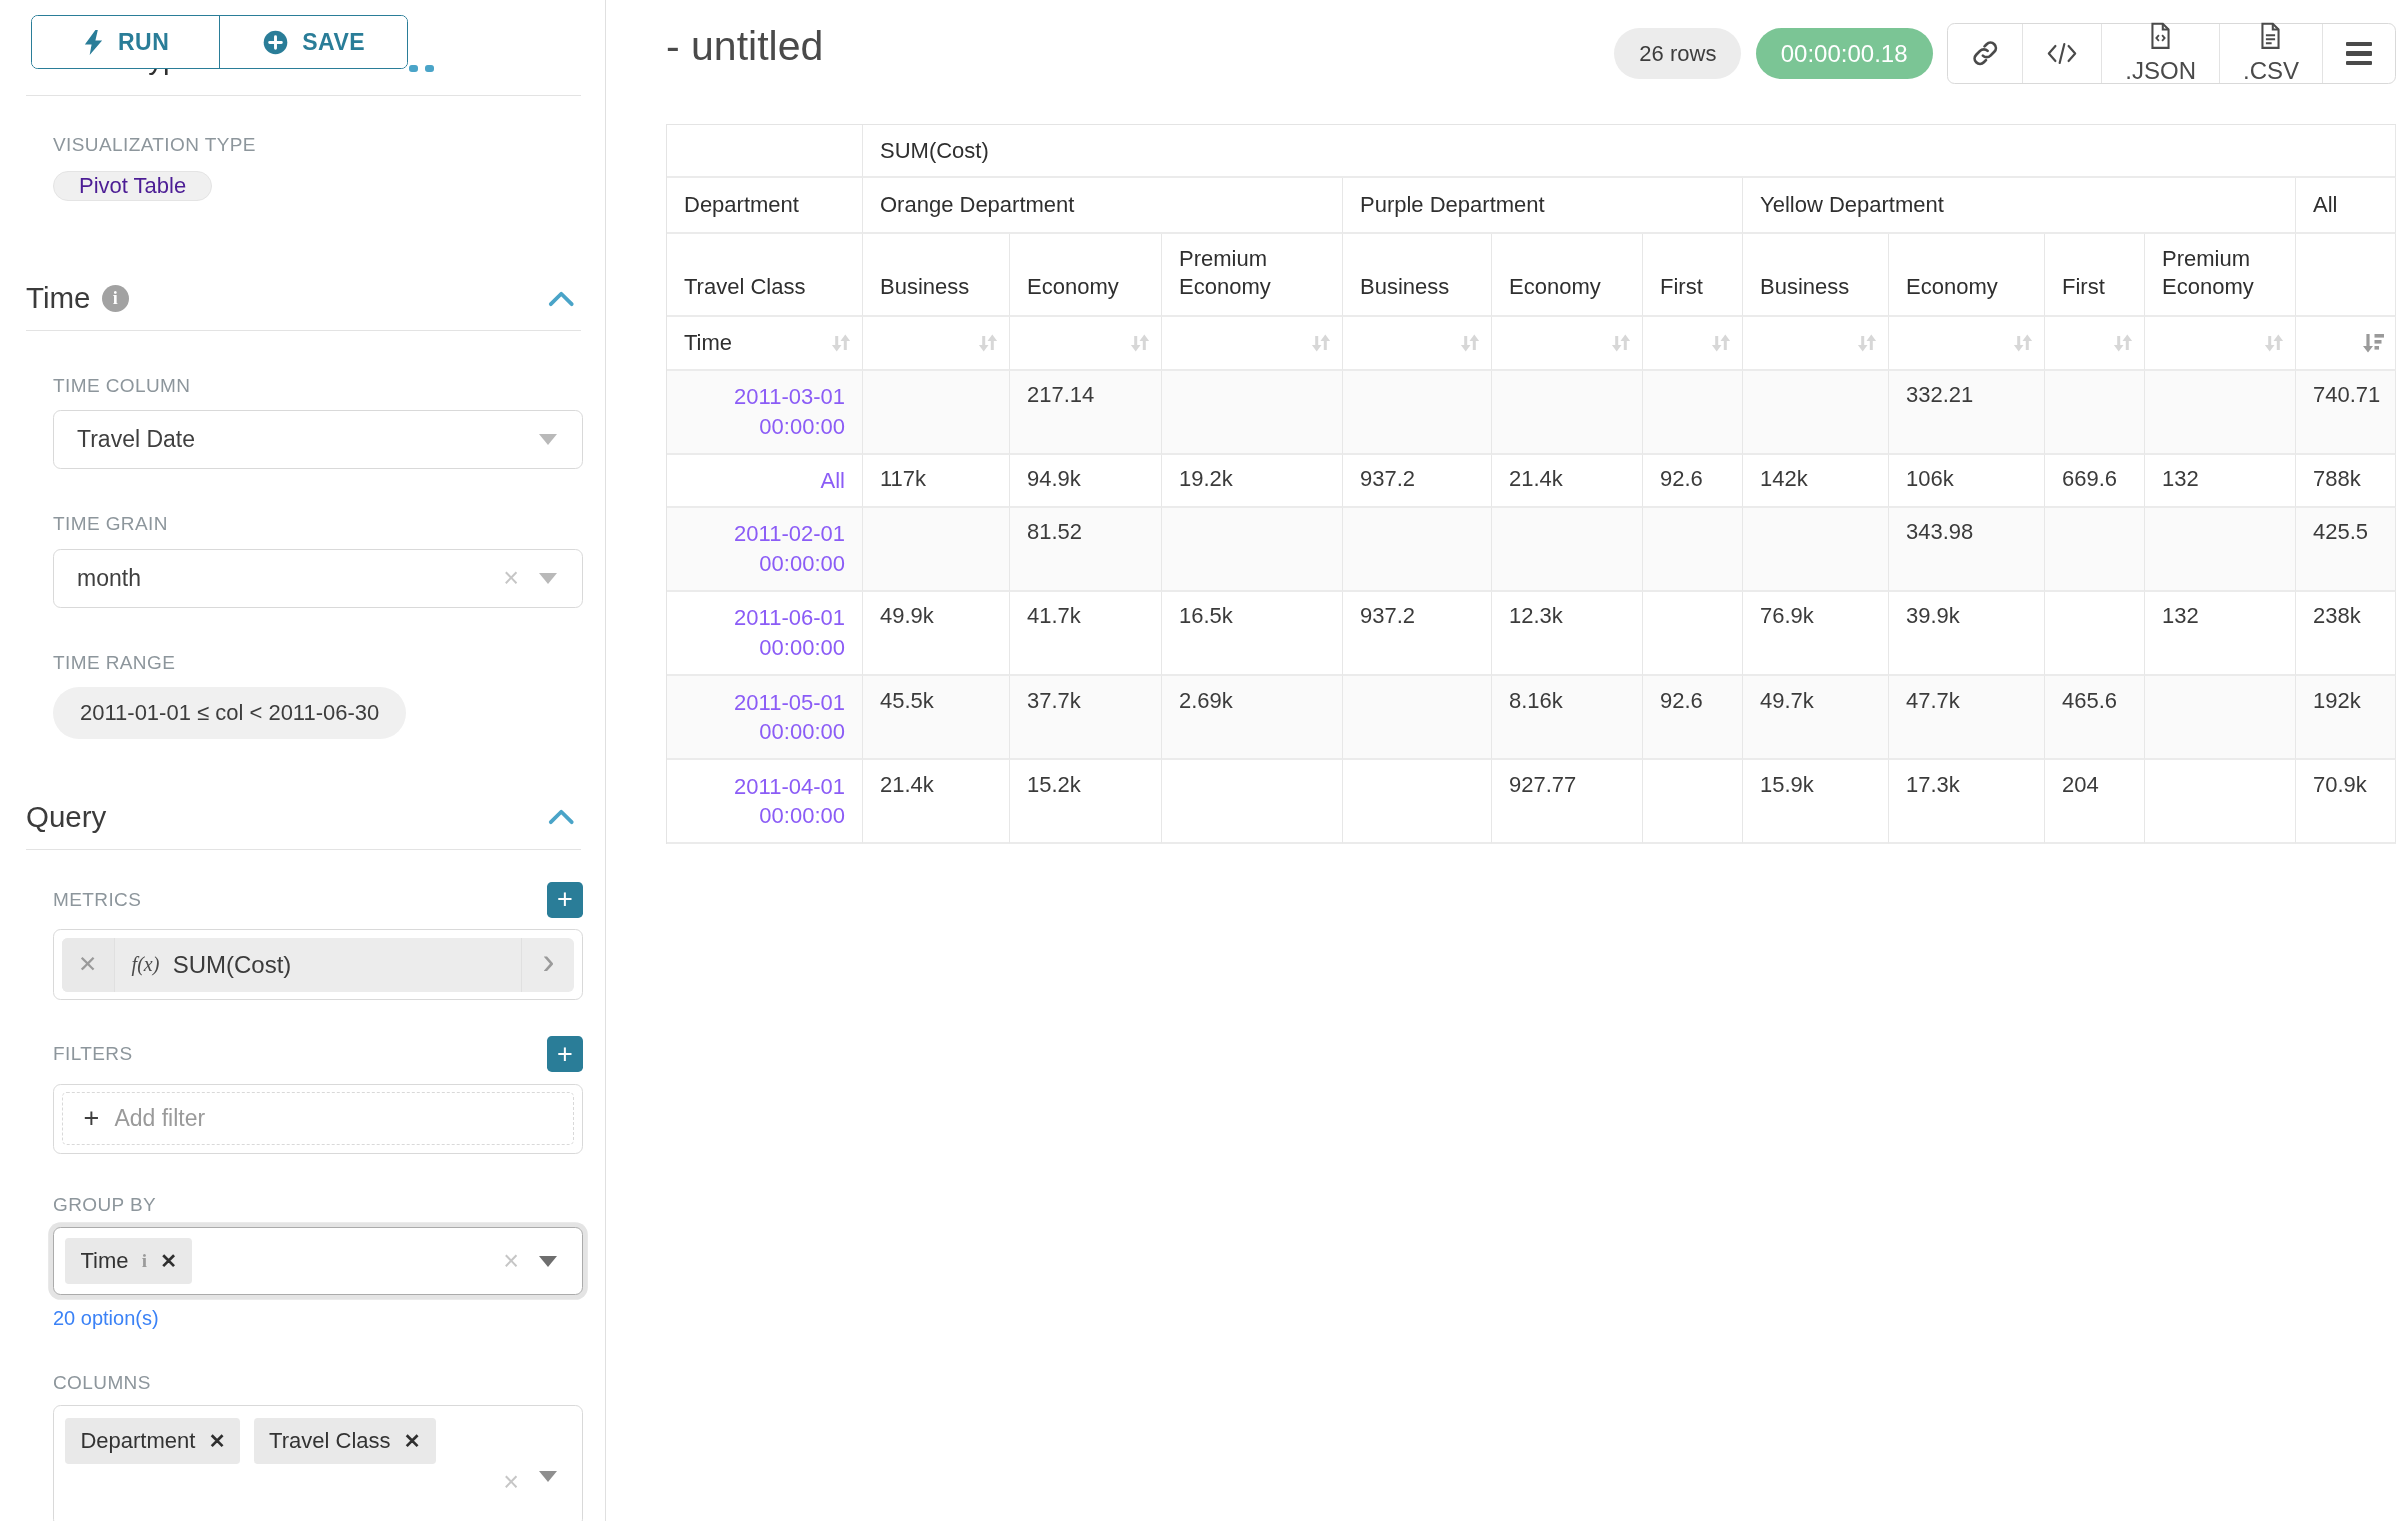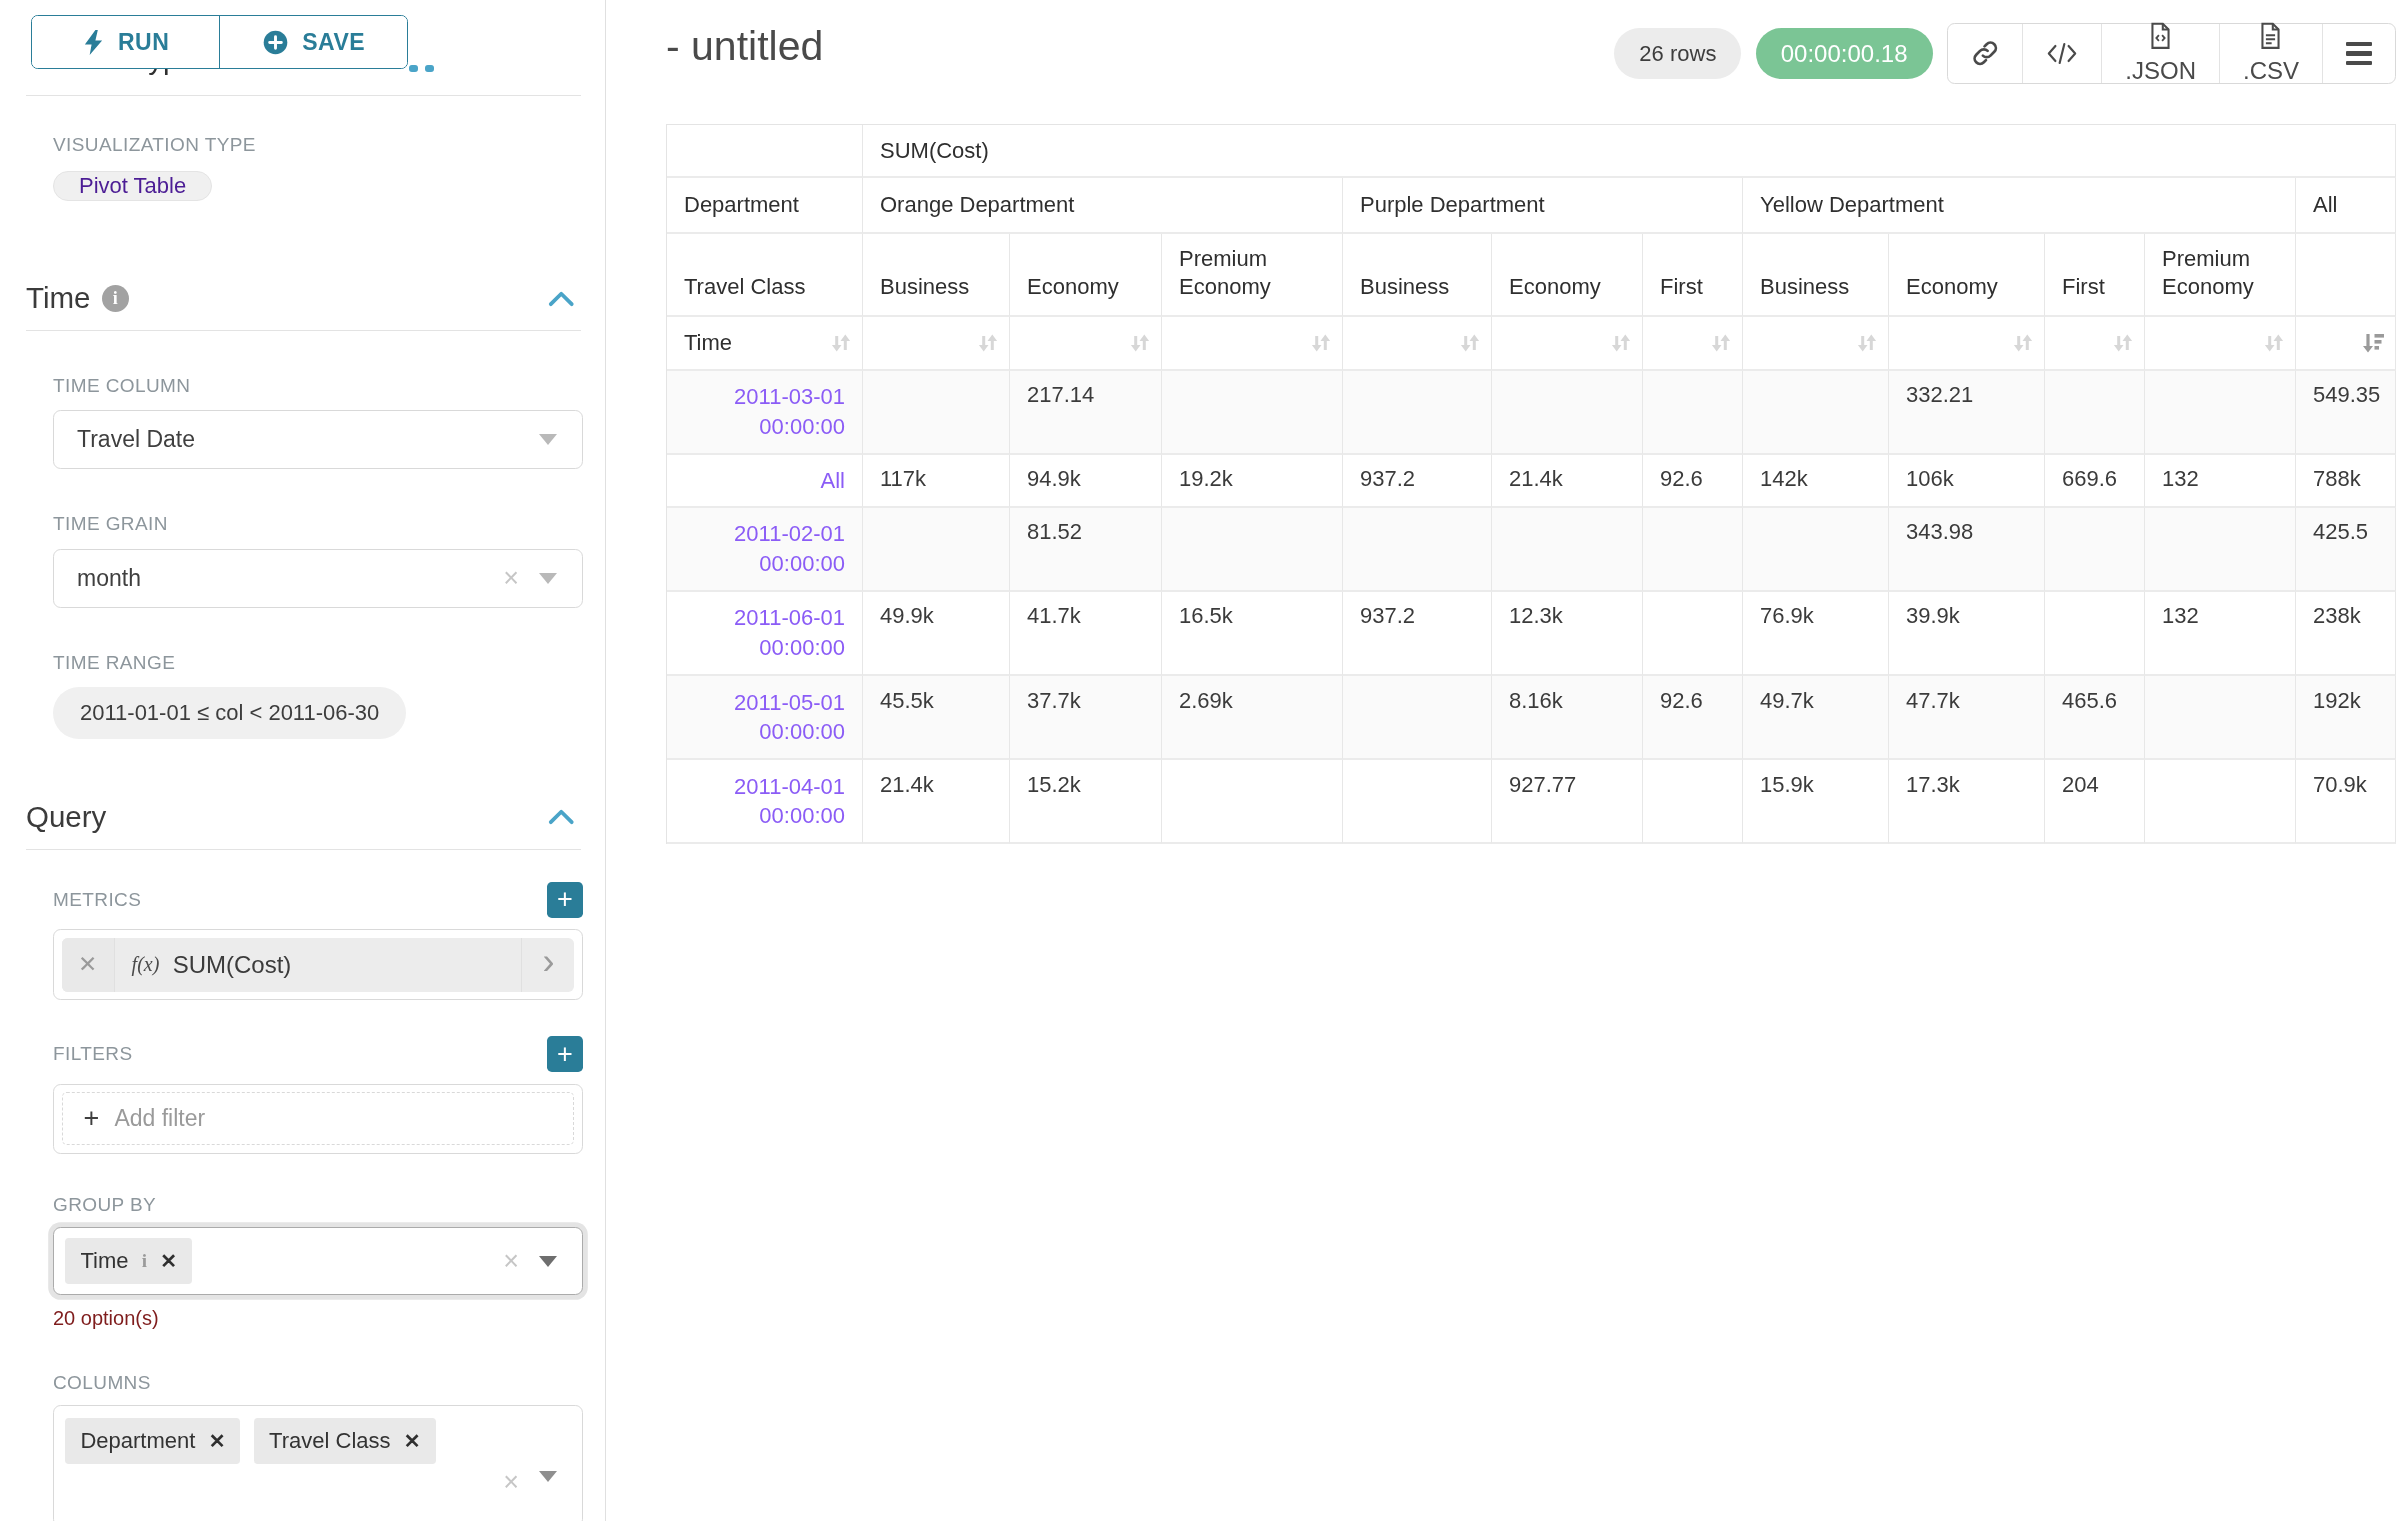--- a/index.html
+++ b/index.html
@@ -55,21 +55,21 @@
   .filter-dash .txt { font-size:23px; color:#9a9a9a; }
   .gb-sel { position:relative; margin-left:27px; width:530px; height:68px; border:1px solid #ababab;
     border-radius:7.6px; background:#fff; box-shadow:0 0 0 4.8px #e4e4e4; display:flex; align-items:center; padding:0 95px 0 11.4px; }
   .tag { display:inline-flex; align-items:center; gap:13.3px; background:#e9e9e9; border-radius:3.8px;
     height:46px; padding:0 15px; font-size:22px; color:#333; margin-right:9.5px; }
   .tag .i { color:#9a9a9a; font-weight:bold; font-size:19px; font-family:"Liberation Serif", serif; }
   .tag .x { font-weight:bold; font-size:20px; color:#2f2f2f; }
   .gb-sel .clear, .cols-box .clear { position:absolute; right:63px; color:#c6c6c6; font-size:27px; }
   .gb-sel .caret-pos { position:absolute; right:25px; }
   .gb-sel .caret-down { border-top-color:#6e6e6e; }
-  .hint { margin:11.4px 0 0 27px; font-size:20px; color:#7f1d1d; }
+  .hint { margin:11.4px 0 0 27px; font-size:20px; color:#3b82f6; }
   .cols-box { position:relative; margin-left:27px; width:530px; height:122px; border:1px solid #d9d9d9;
     border-radius:7.6px; background:#fff; padding:11.4px 95px 0 11.4px; }
   .cols-box .clear { top:61px; }
   .cols-box .caret-pos { position:absolute; right:25px; top:65px; }
   .cols-box .caret-down { border-top-color:#8f8f8f; }
 
   
   .main { position:absolute; left:607px; top:0; width:1800px; height:1522px; padding:23px 0 0 59px; }
   .main-header { display:flex; align-items:flex-start; width:1730px; }
   .chart-title { font-size:41px; color:#4a4a4a; }
@@ -410,21 +410,21 @@
             <td></td>
             <td>217.14</td>
             <td></td>
             <td></td>
             <td></td>
             <td></td>
             <td></td>
             <td>332.21</td>
             <td></td>
             <td></td>
-            <td>549.35</td>
+            <td>740.71</td>
           </tr>
           <tr class="allrow">
             <th class="rowhead">All</th>
             <td>117k</td>
             <td>94.9k</td>
             <td>19.2k</td>
             <td>937.2</td>
             <td>21.4k</td>
             <td>92.6</td>
             <td>142k</td>

